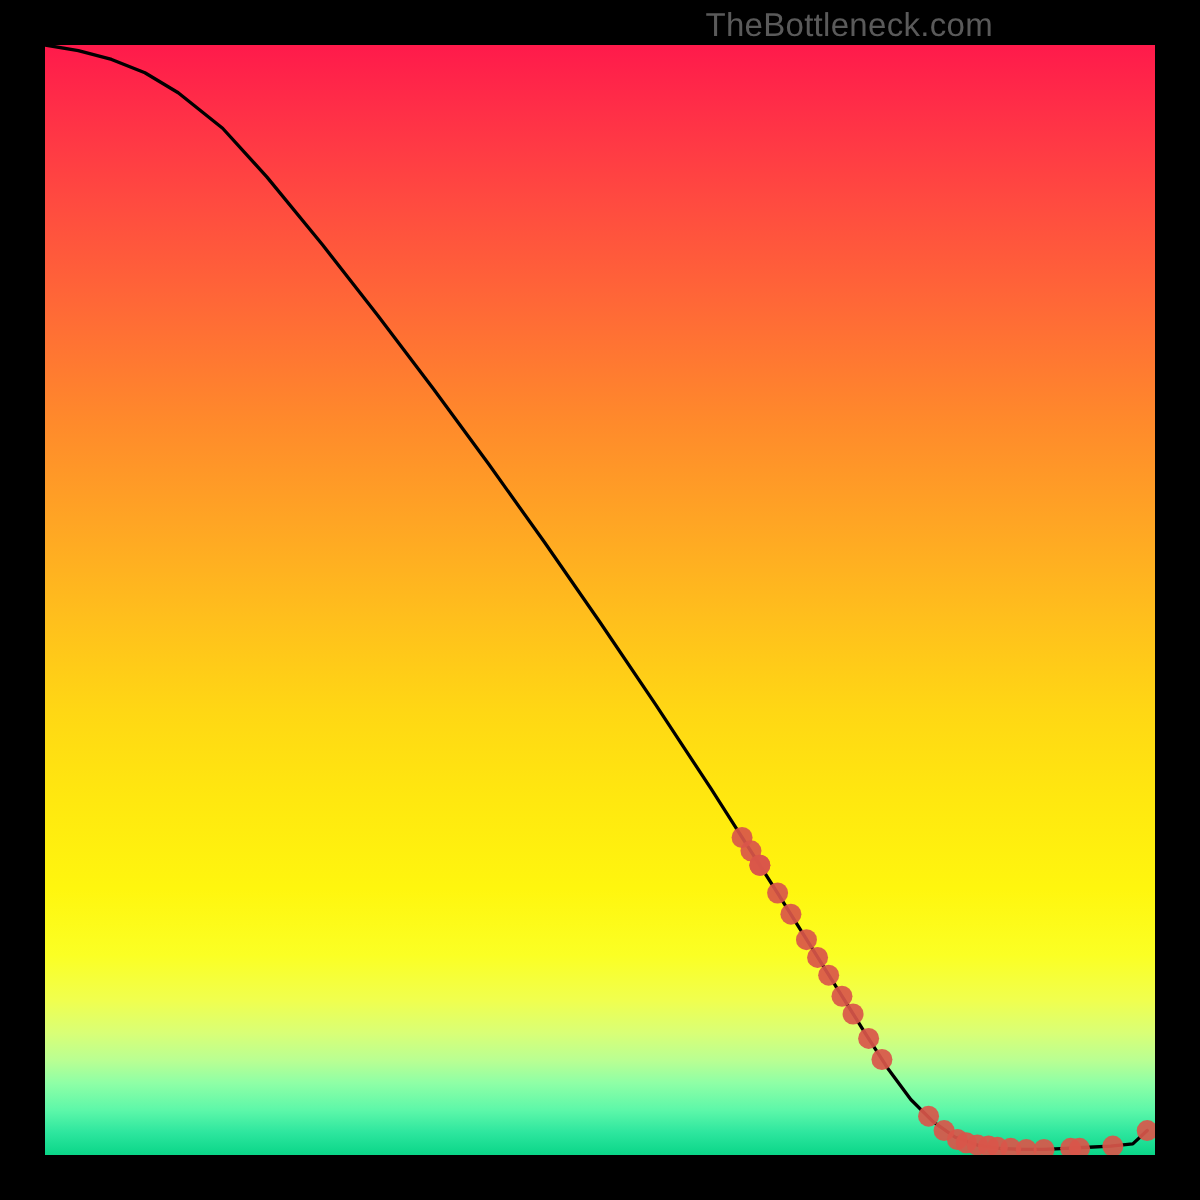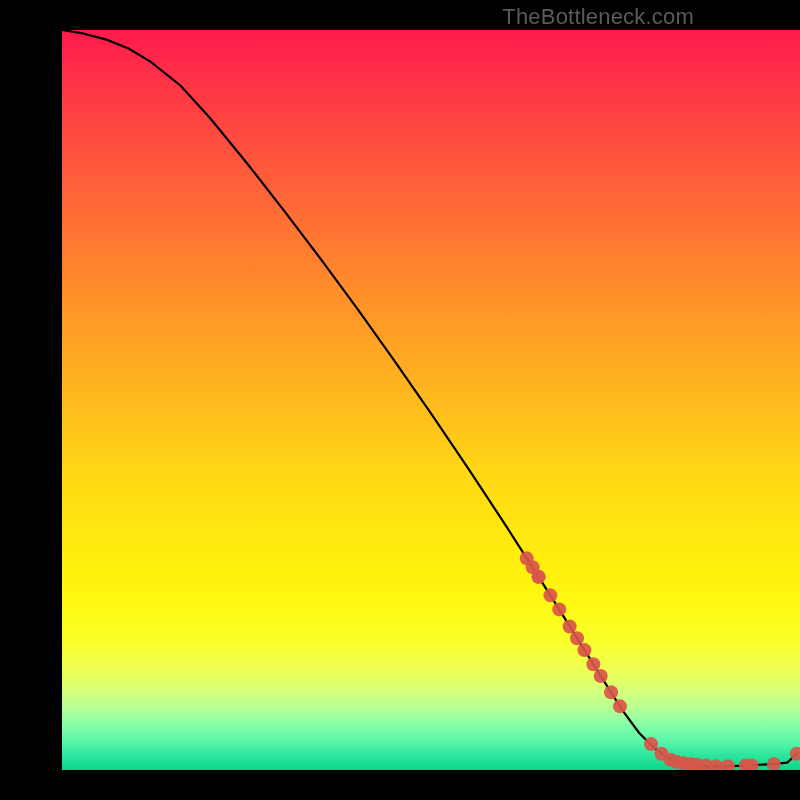--- a/index.html
+++ b/index.html
@@ -8,21 +8,20 @@
     width: 800px;
     height: 800px;
     background: #000;
     position: relative;
     font-family: Arial, Helvetica, sans-serif;
   }
   .container {
     position: relative;
     width: 680px;
     height: 800px;
-    margin-left: 32px;
   }
   .watermark {
     position: absolute;
     top: 4px;
     right: 18px;
     color: #5a5a5a;
     font-size: 22px;
     font-weight: 400;
     letter-spacing: 0.2px;
     z-index: 50;

